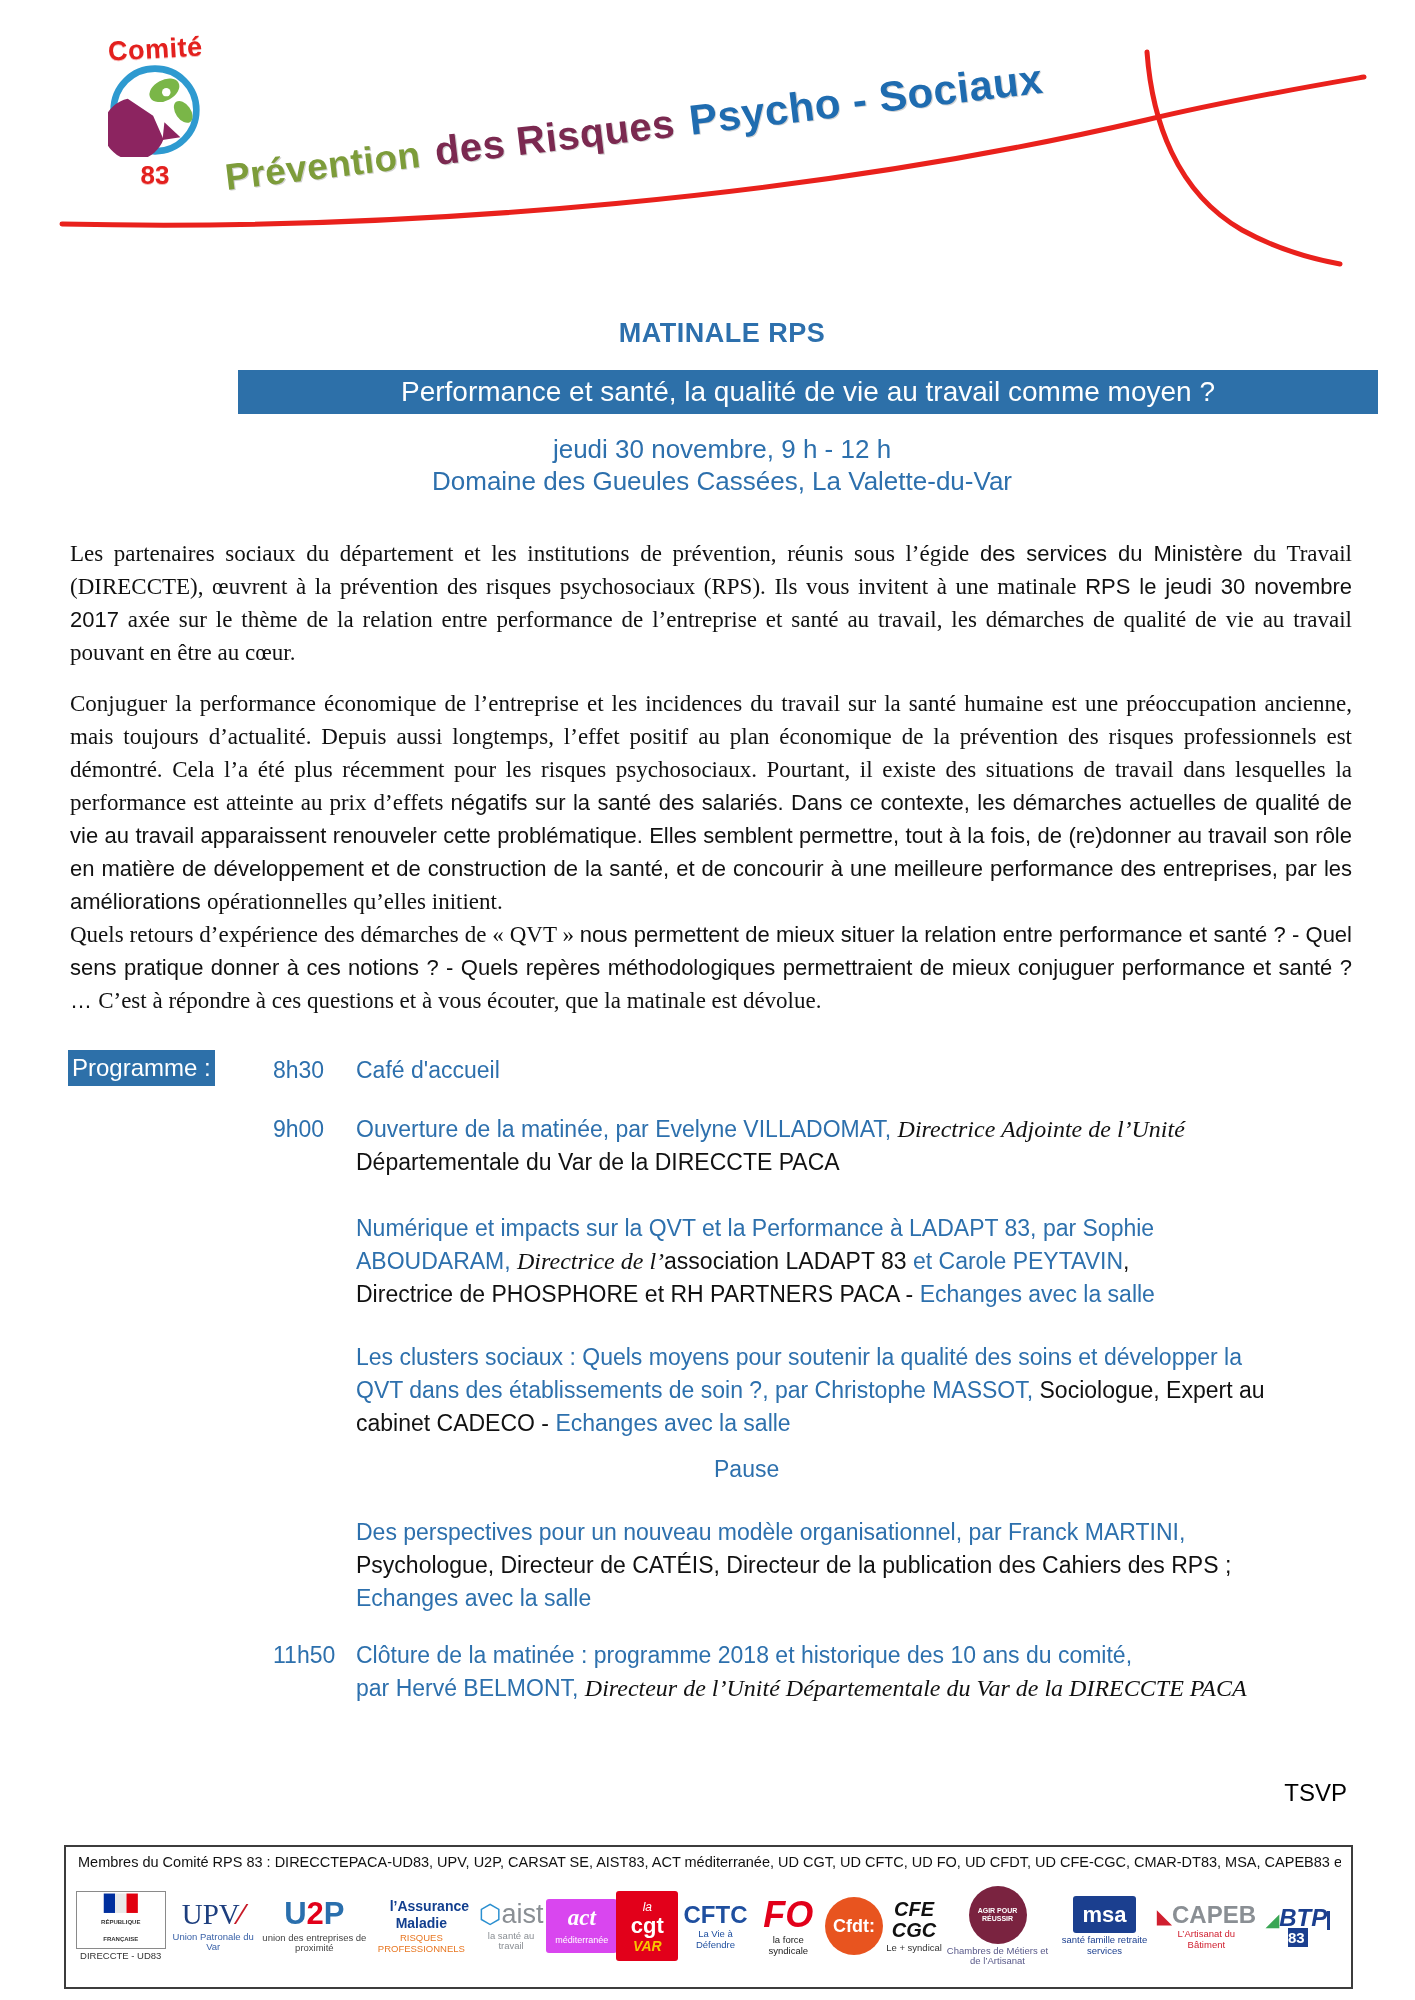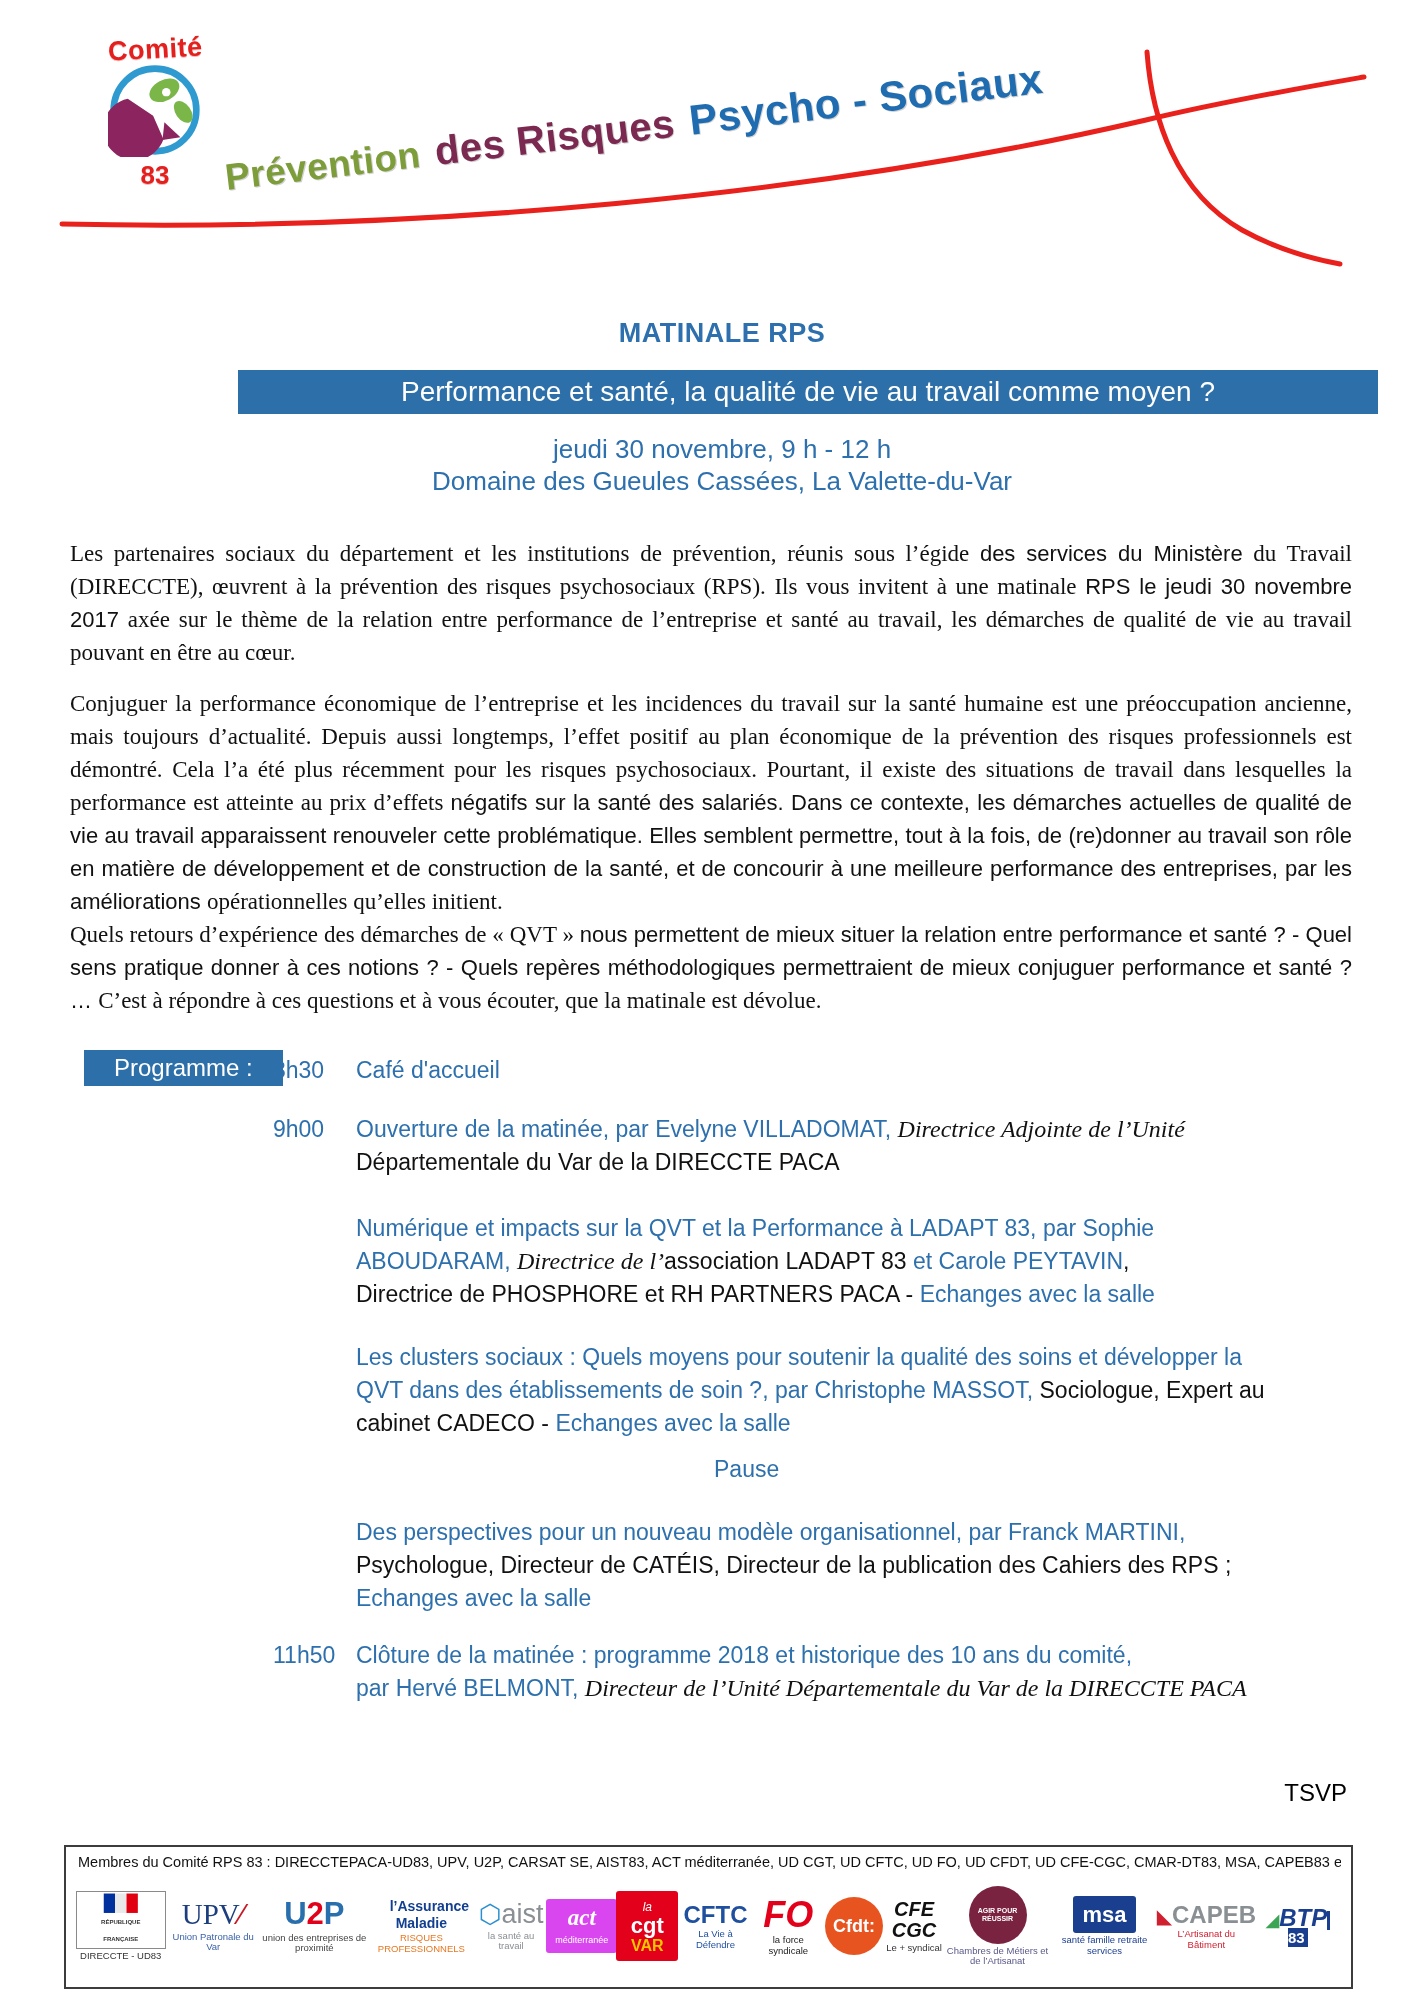--- a/index.html
+++ b/index.html
@@ -45,22 +45,22 @@
   .venueline{top:466px;}
   
   .intro{position:absolute;left:70px;top:537px;width:1282px;}
   .intro-p{font-size:23px;line-height:32px;text-align:justify;color:#111;}
   .intro-p + .intro-p{margin-top:0;}
   #p1{margin-bottom:18px;}
   .run-serif{font-family:"Liberation Serif",serif;}
   .run-sans{font-family:"Liberation Sans",sans-serif;font-size:22px;}
   
   .prog-label{
-    position:absolute;left:84px;top:1050px;background:var(--banner);color:#fff;
-    font-size:24px;padding:4px 30px;white-space:nowrap;
+    position:absolute;left:68px;top:1050px;background:var(--banner);color:#fff;
+    font-size:24px;padding:4px 4px;white-space:nowrap;
   }
   .sched{position:absolute;left:273px;top:1054px;width:1090px;}
   .sched-row{display:flex;align-items:flex-start;}
   .sched-time{width:83px;flex:0 0 83px;color:var(--blue);font-size:23px;line-height:33px;}
   .sched-content{flex:1;max-width:1005px;font-size:23px;line-height:33px;}
   .sched-row:nth-child(1){margin-bottom:26px;}
   .sched-row:nth-child(2){margin-bottom:33px;}
   .sched-row:nth-child(3){margin-bottom:30px;}
   .sched-row:nth-child(4){margin-bottom:13px;}
   .sched-row:nth-child(5){margin-bottom:30px;}
@@ -177,21 +177,21 @@
         <div class="flogo-cap" style="color: rgb(232, 119, 34);">RISQUES PROFESSIONNELS</div>
       </div>
       <div class="flogo">
         <div class="flogo-main"><span style="color: rgb(42, 143, 208); font-size: 26px;">⬡</span><span style="color: rgb(138, 143, 148); font-size: 27px;">aist</span></div>
         <div class="flogo-cap" style="color: rgb(138, 143, 148);">la santé au travail</div>
       </div>
       <div class="flogo">
         <div class="flogo-main boxed" style="background: #d946ef;"><span style="color: rgb(255, 255, 255); font-size: 23px; font-weight: bold; font-style: italic; font-family: &quot;Liberation Serif&quot;, serif;">act</span><br><span style="color: rgb(255, 255, 255); font-size: 9px;">méditerranée</span></div>
       </div>
       <div class="flogo">
-        <div class="flogo-main boxed" style="background: rgb(226, 0, 26);"><span style="color: rgb(255, 255, 255); font-size: 12px; font-style: italic;">la </span><span style="color: rgb(255, 255, 255); font-size: 22px; font-weight: bold;">cgt</span><br><span style="color: rgb(247, 198, 0); font-size: 16px; font-weight: bold;">VAR</span></div>
+        <div class="flogo-main boxed" style="background: rgb(226, 0, 26);"><span style="color: rgb(255, 255, 255); font-size: 12px; font-style: italic;">la </span><span style="color: rgb(255, 255, 255); font-size: 22px; font-weight: bold;">cgt</span><br><span style="color: rgb(247, 198, 0); font-size: 14px; font-weight: bold; font-style: italic;">VAR</span></div>
       </div>
       <div class="flogo">
         <div class="flogo-main"><span style="color: rgb(31, 79, 159); font-size: 24px; font-weight: bold;">CFTC</span></div>
         <div class="flogo-cap" style="color: rgb(31, 79, 159);">La Vie à Défendre</div>
       </div>
       <div class="flogo">
         <div class="flogo-main"><span style="color: rgb(226, 0, 26); font-size: 36px; font-weight: bold; font-style: italic;">FO</span></div>
         <div class="flogo-cap" style="color: rgb(34, 34, 34);">la force syndicale</div>
       </div>
       <div class="flogo">

